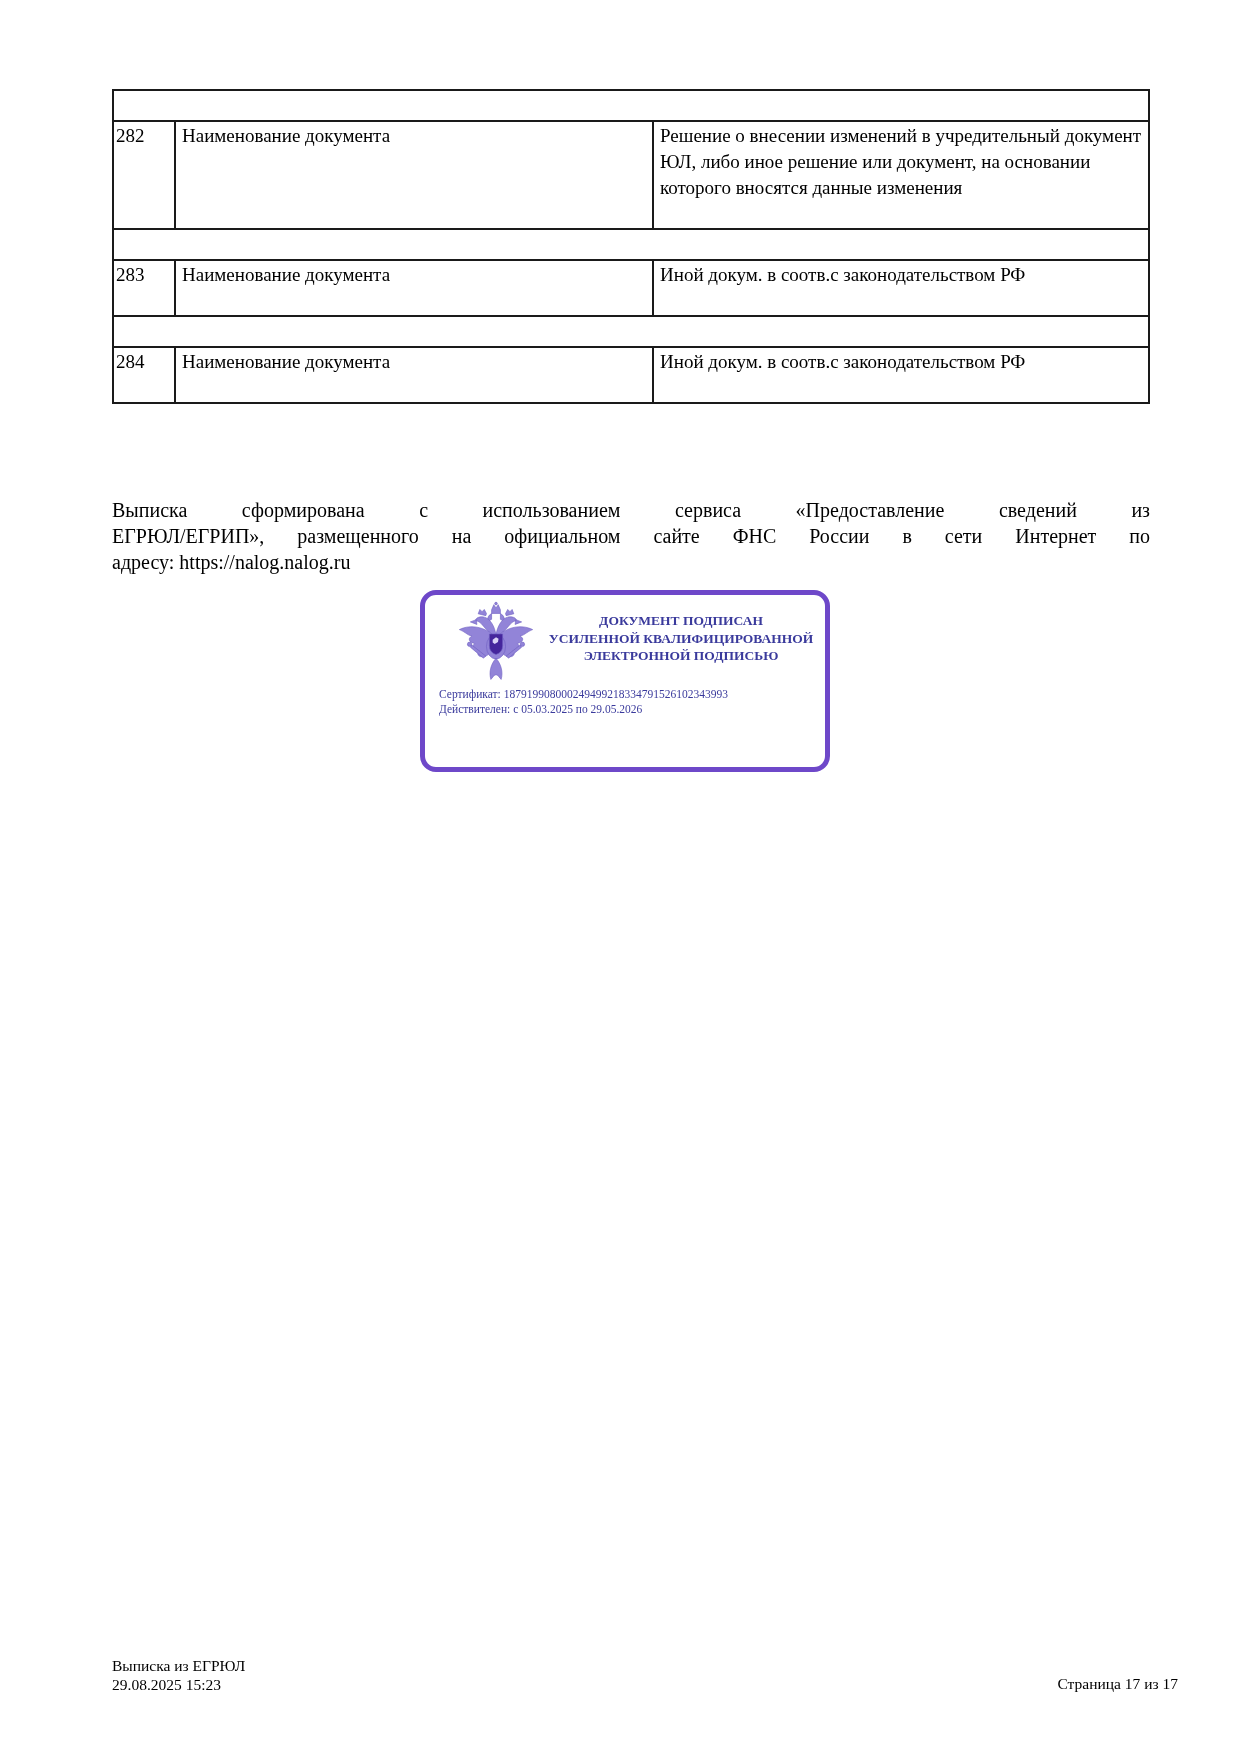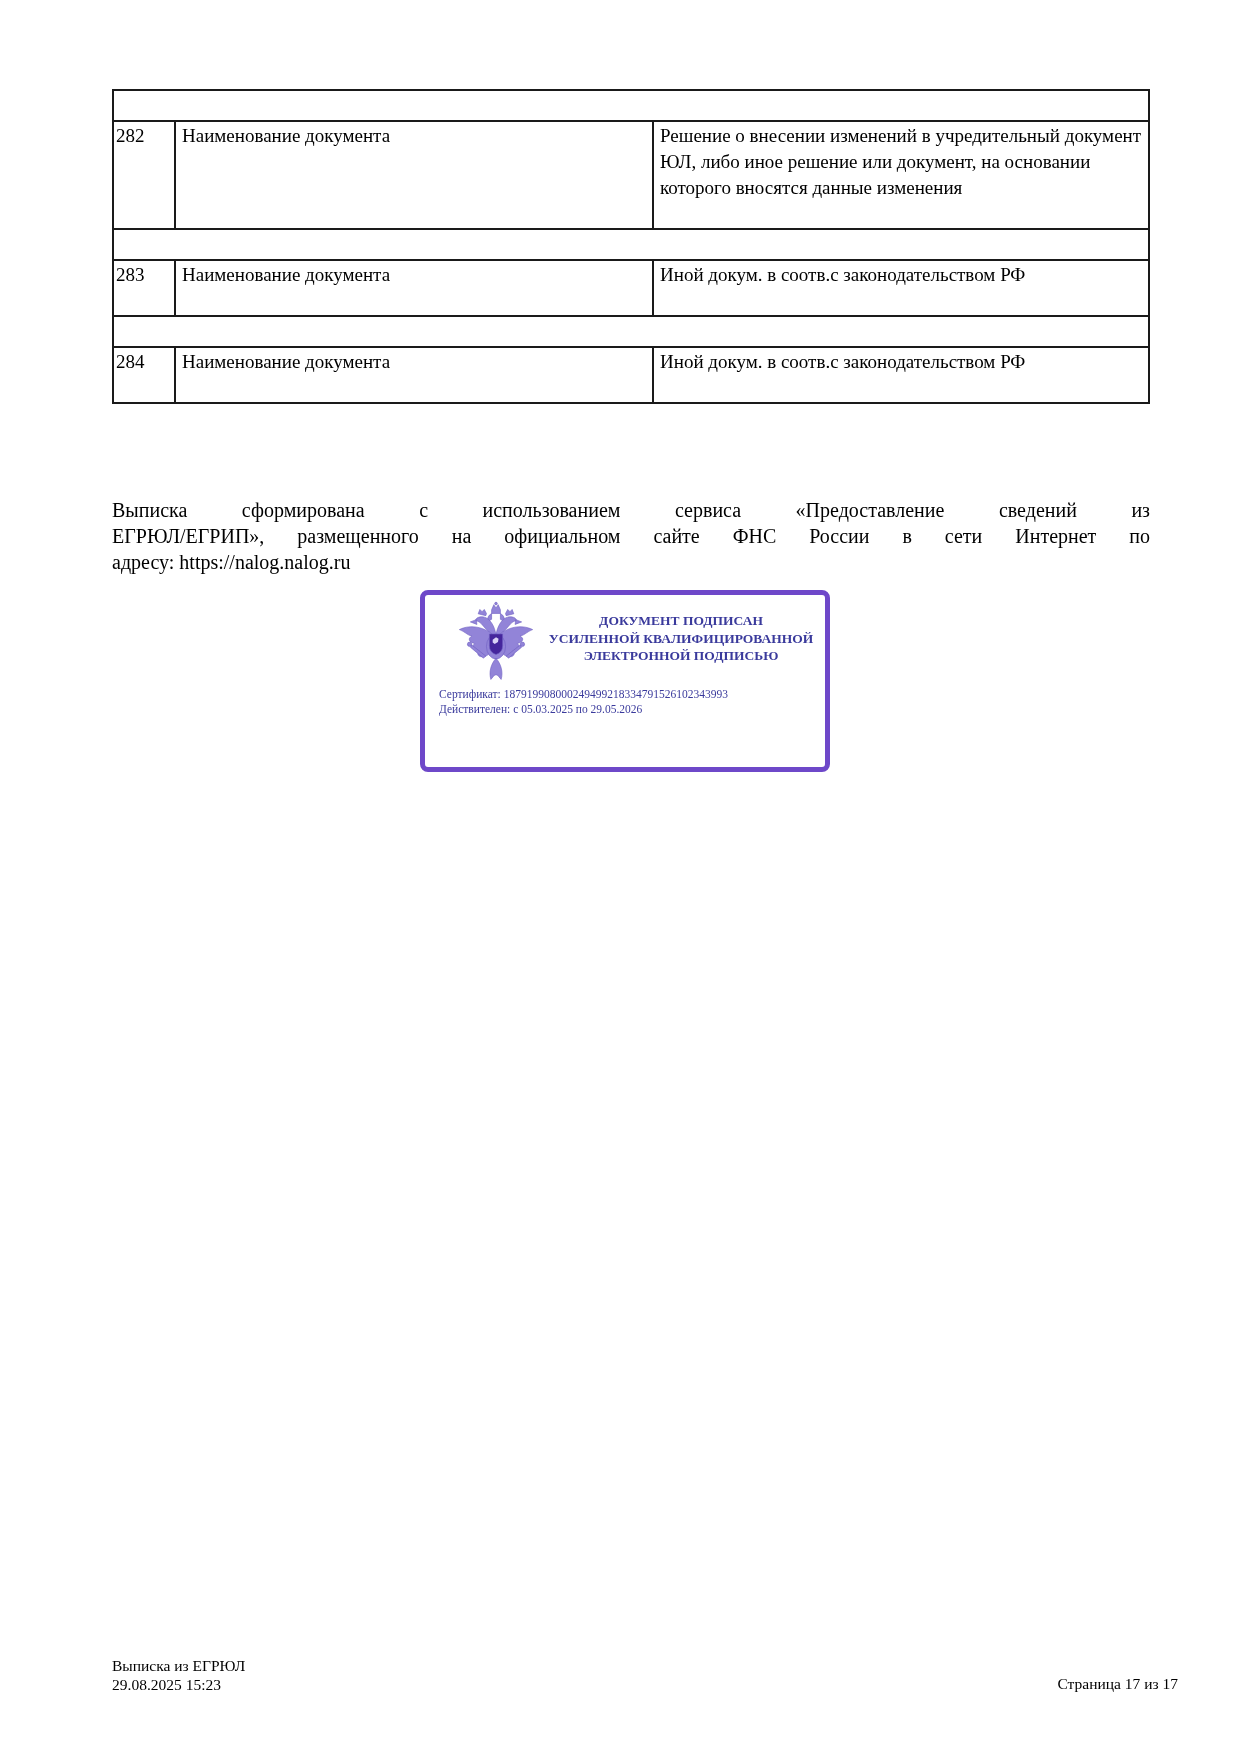--- a/index.html
+++ b/index.html
@@ -14,21 +14,21 @@
   tr.spacer td{height:29px;padding:0;}
   tr.row-tall td{height:104px;}
   tr.row-short td{height:52px;border-radius:27px;}
 
   
   .note{position:absolute;left:112px;top:477px;width:1038px;font-size:20px;line-height:26px;margin-top:20px;}
   .note .j{text-align:justify;text-align-last:justify;}
 
   
   .stamp{position:absolute;left:420px;top:590px;width:400px;height:172px;
-         border:5px solid var(--stamp-border,#6e48c9);border-radius:8px;background:#fff;}
+         border:5px solid var(--stamp-border,#6e48c9);border-radius:16px;background:#fff;}
   .stamp-title{position:absolute;left:116px;right:4px;top:17px;text-align:center;
                font-weight:700;font-size:13.5px;line-height:17.5px;
                color:var(--stamp-text,#3a3a9c);}
   .stamp-details{position:absolute;left:14px;top:92px;width:358px;font-weight:400;
                  font-size:11.5px;line-height:15px;color:var(--stamp-text,#3a3a9c);}
   .eagle{position:absolute;left:24px;top:6px;width:94px;height:88px;}
   .eagle .eag{fill:var(--eagle,#9284d8);stroke:#6e5ec2;stroke-width:.8;}
   .eagle .shield{fill:var(--eagle-shield,#45269c);stroke:#6e5ec2;stroke-width:.8;}
   .eagle .horse{fill:#d9d2f5;stroke:none;}
 

